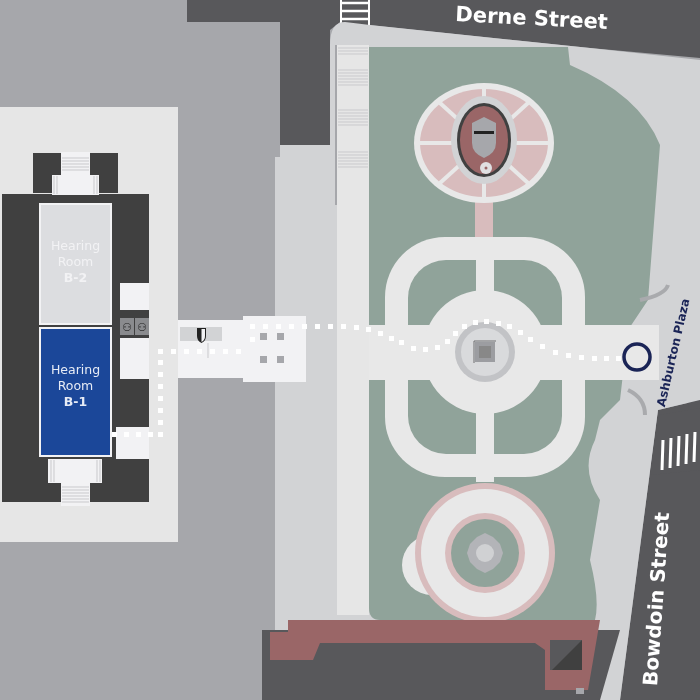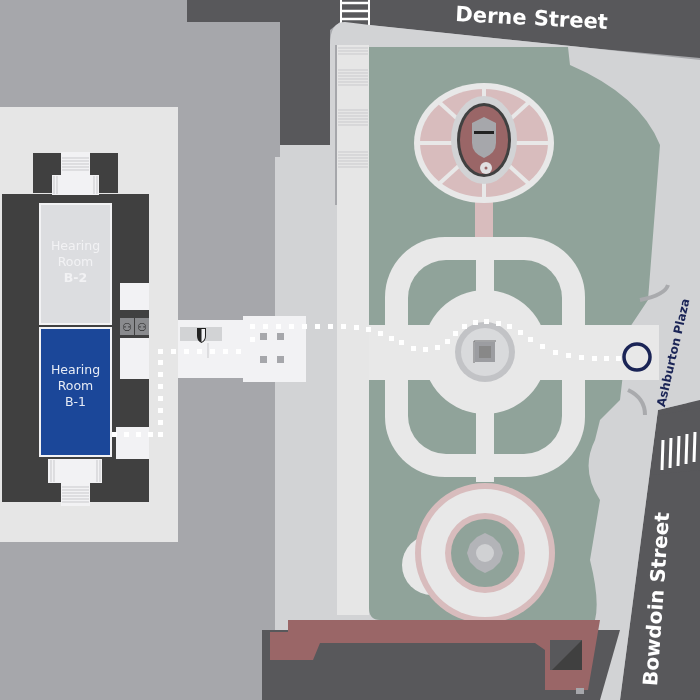--- a/index.html
+++ b/index.html
@@ -283,14 +283,14 @@
 
 <div class="label" style="position:absolute;left:41px;top:238px;width:69px;text-align:center;color:#f2f2f4;font-size:12.5px;line-height:16px;">
   <div>Hearing</div>
   <div>Room</div>
   <div style="font-weight:bold;">B-2</div>
 </div>
 
 <div class="label" style="position:absolute;left:41px;top:362px;width:69px;text-align:center;color:#e6ebf5;font-size:12.5px;line-height:16px;">
   <div>Hearing</div>
   <div>Room</div>
-  <div style="font-weight:normal;text-align:center;">B-1</div>
+  <div style="font-weight:bold;text-align:center;">B-1</div>
 </div>
 
 </body></html>

